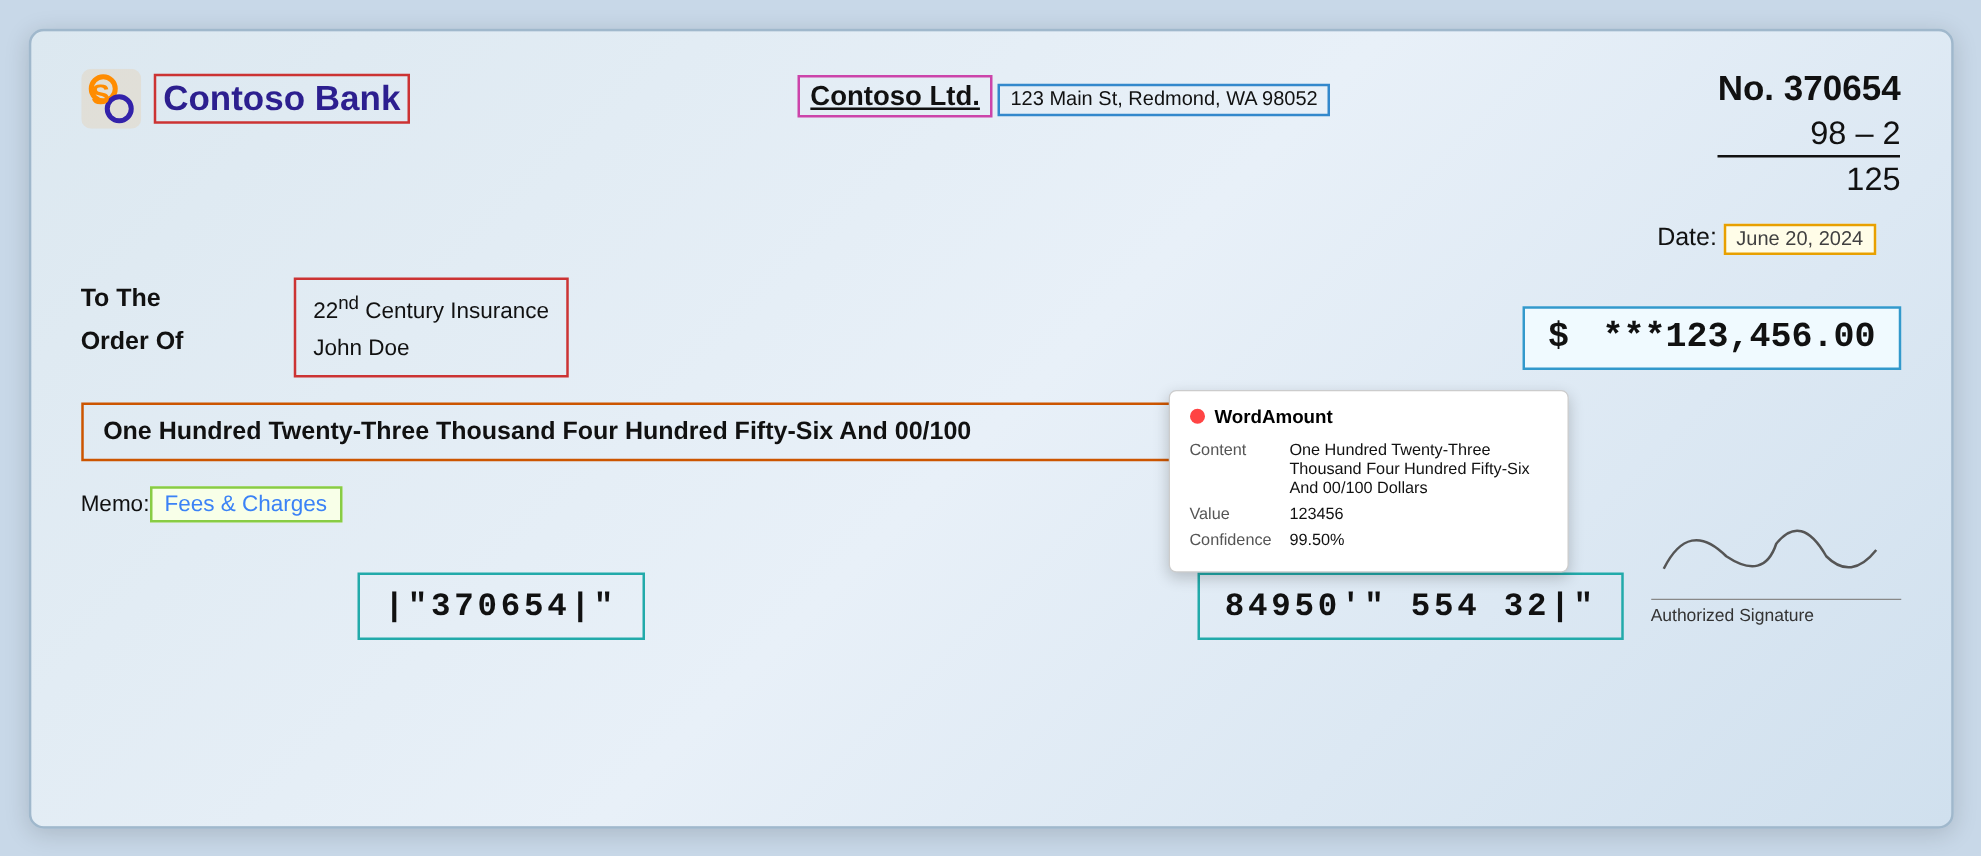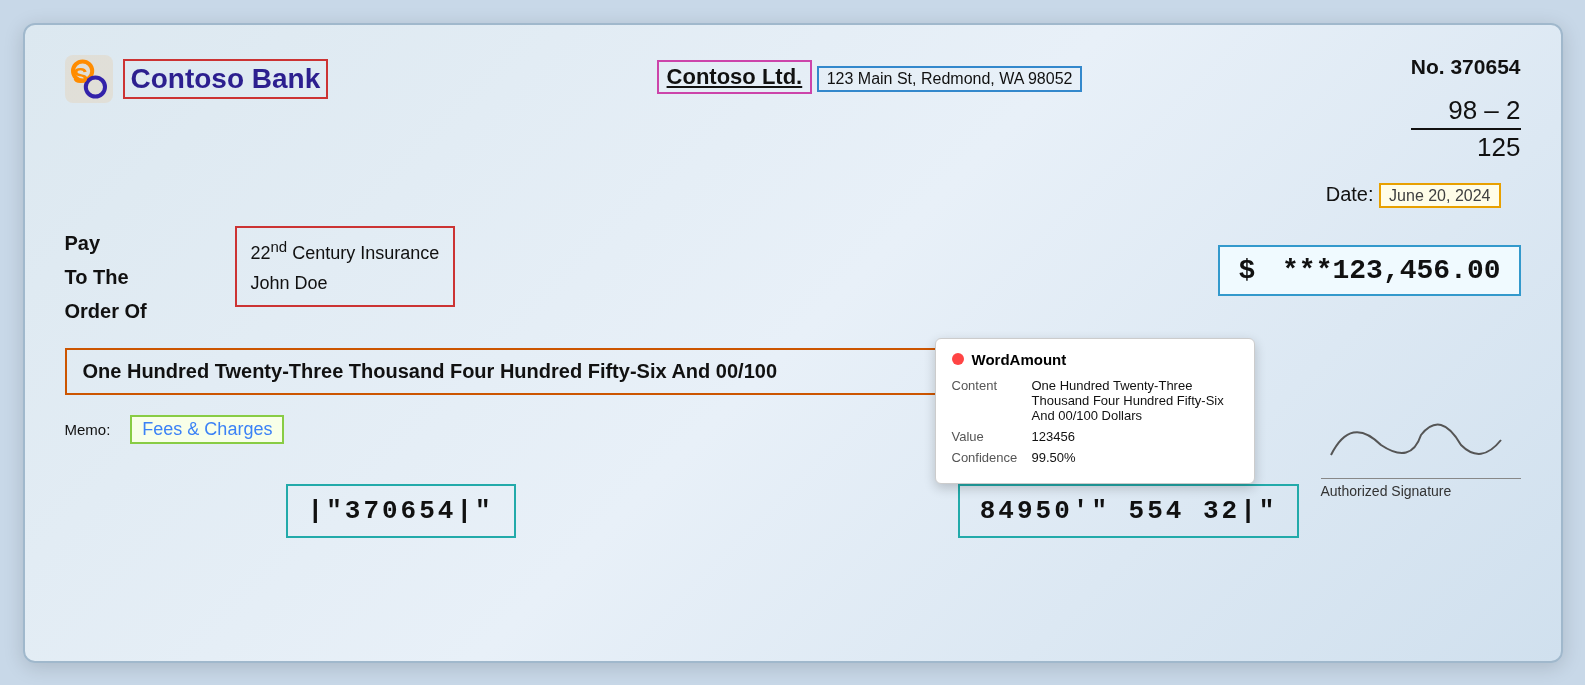--- a/index.html
+++ b/index.html
@@ -71,23 +71,23 @@
       padding: 2px 8px;
       display: inline-block;
       margin-top: 4px;
     }
 
     .check-number-section {
       text-align: center;
     }
 
     .check-no {
-      font-size: 21px;
-      color: #111;
-      margin-bottom: 16px;
+      font-size: 28px;
+      color: #111;
+      margin-bottom: 4px;
     }
 
     .check-no span {
       font-weight: bold;
     }
 
     .fraction {
       font-size: 26px;
       color: #111;
       text-align: right;
@@ -243,23 +243,23 @@
     
     .memo-row {
       display: flex;
       align-items: center;
       margin-bottom: 30px;
       font-size: 18px;
       color: #111;
     }
 
     .memo-label {
-      font-size: 15px;
-      color: #111;
-      margin-right: 20px;
+      font-size: 18px;
+      color: #111;
+      margin-right: 0;
     }
 
     .memo-value {
       border: 2px solid #88cc44;
       padding: 2px 10px;
       font-size: 18px;
       color: #3b82f6;
       background: #f8ffe8;
     }
 
@@ -342,21 +342,20 @@
 
   </div>
 
   <div class="date-row">
     <span>Date:</span>
     <span class="date-value">June 20, 2024</span>
   </div>
 
   <div class="pay-section">
     <div class="pay-label">
-      <div>Pay</div>
       <div>To The</div>
       <div>Order Of</div>
     </div>
     <div class="pay-to-value">
       <div>
         22<sup>nd</sup> Century Insurance
       </div>
       <div>John Doe</div>
     </div>
   </div>

